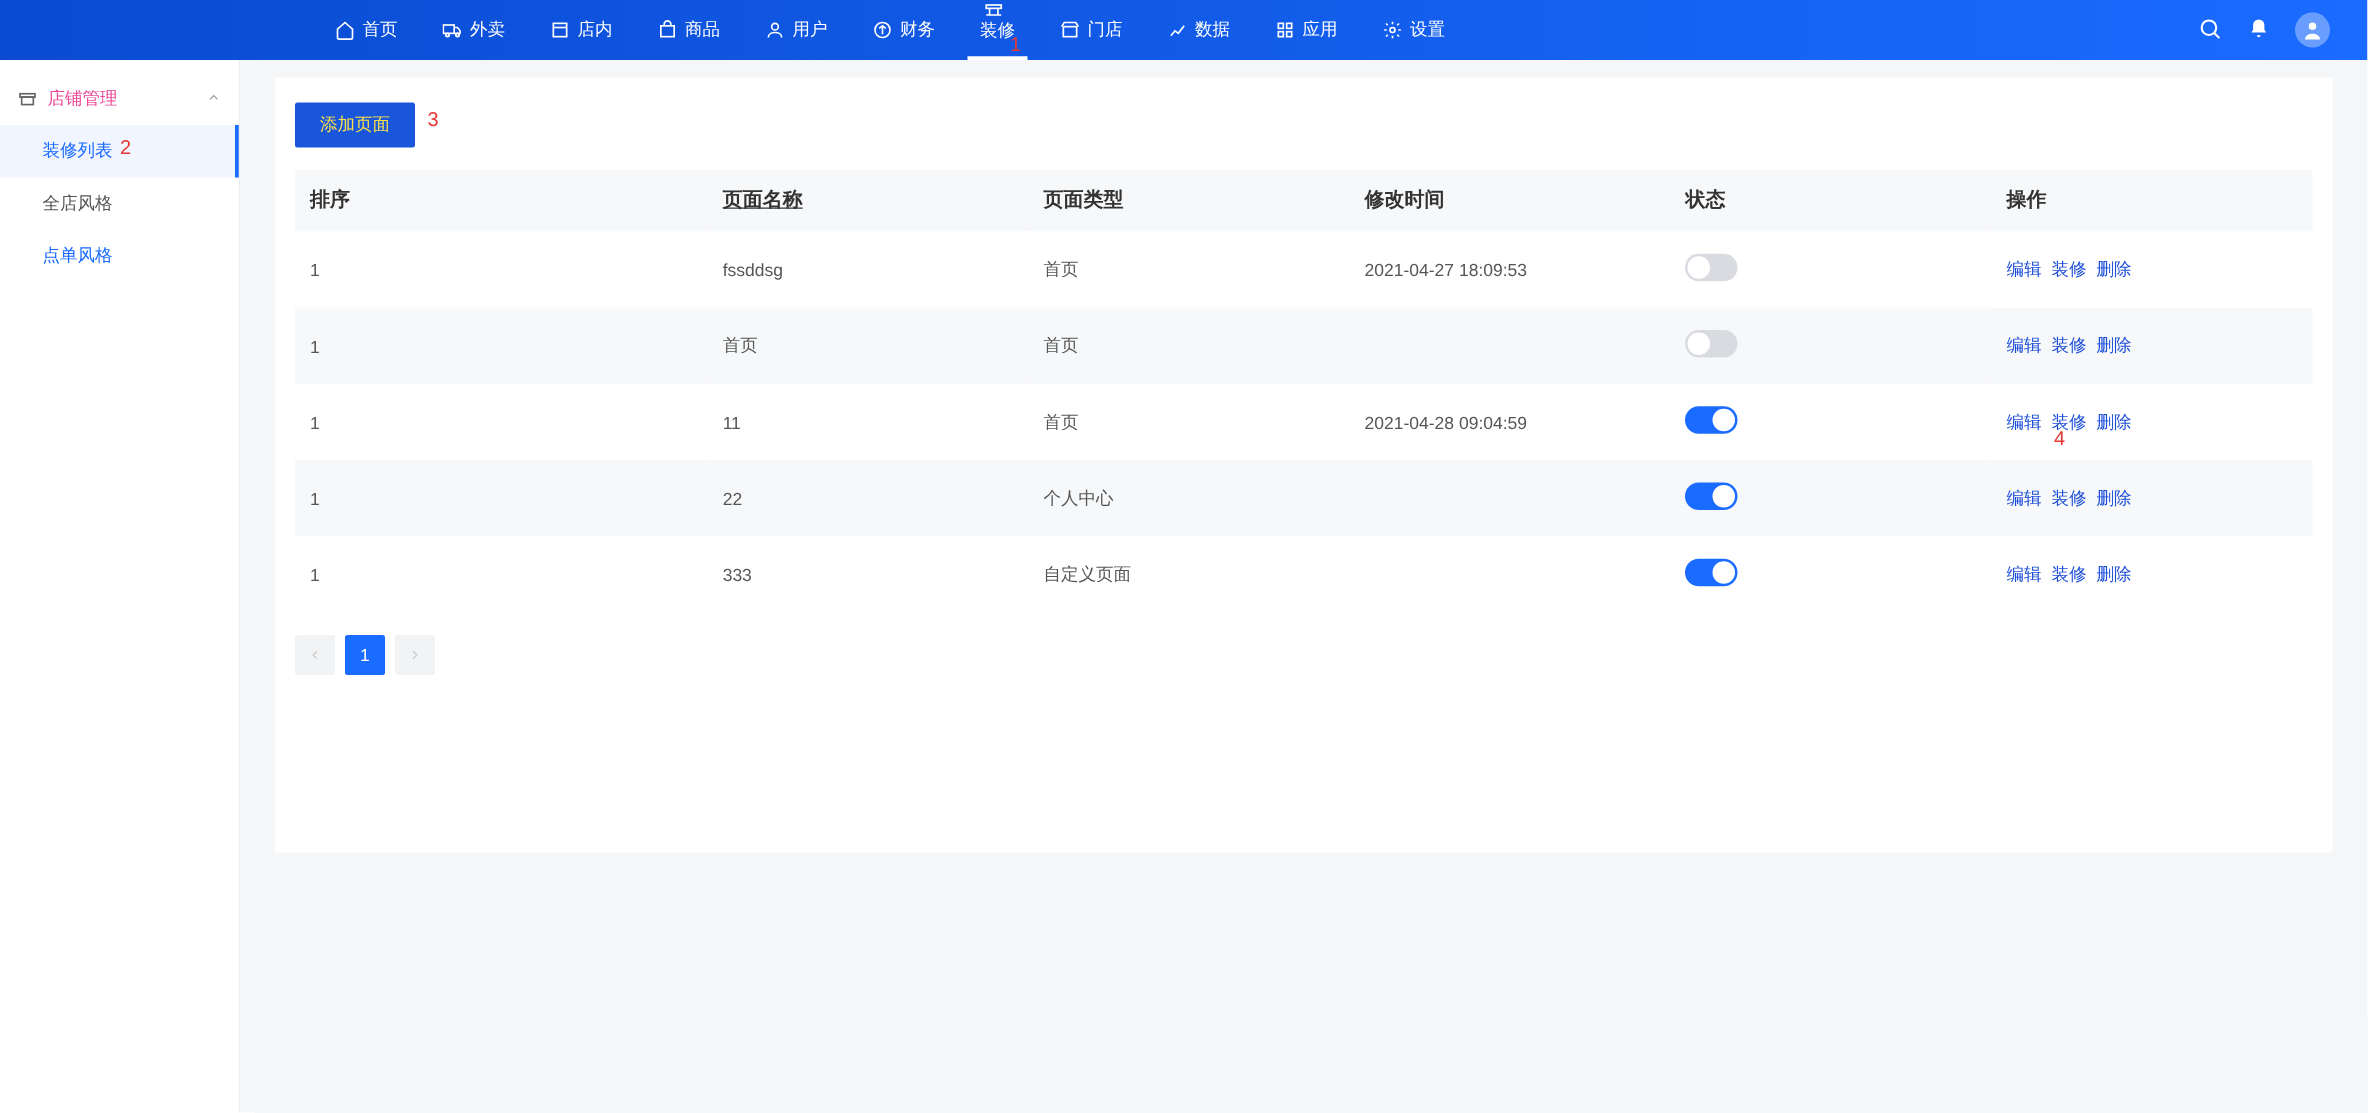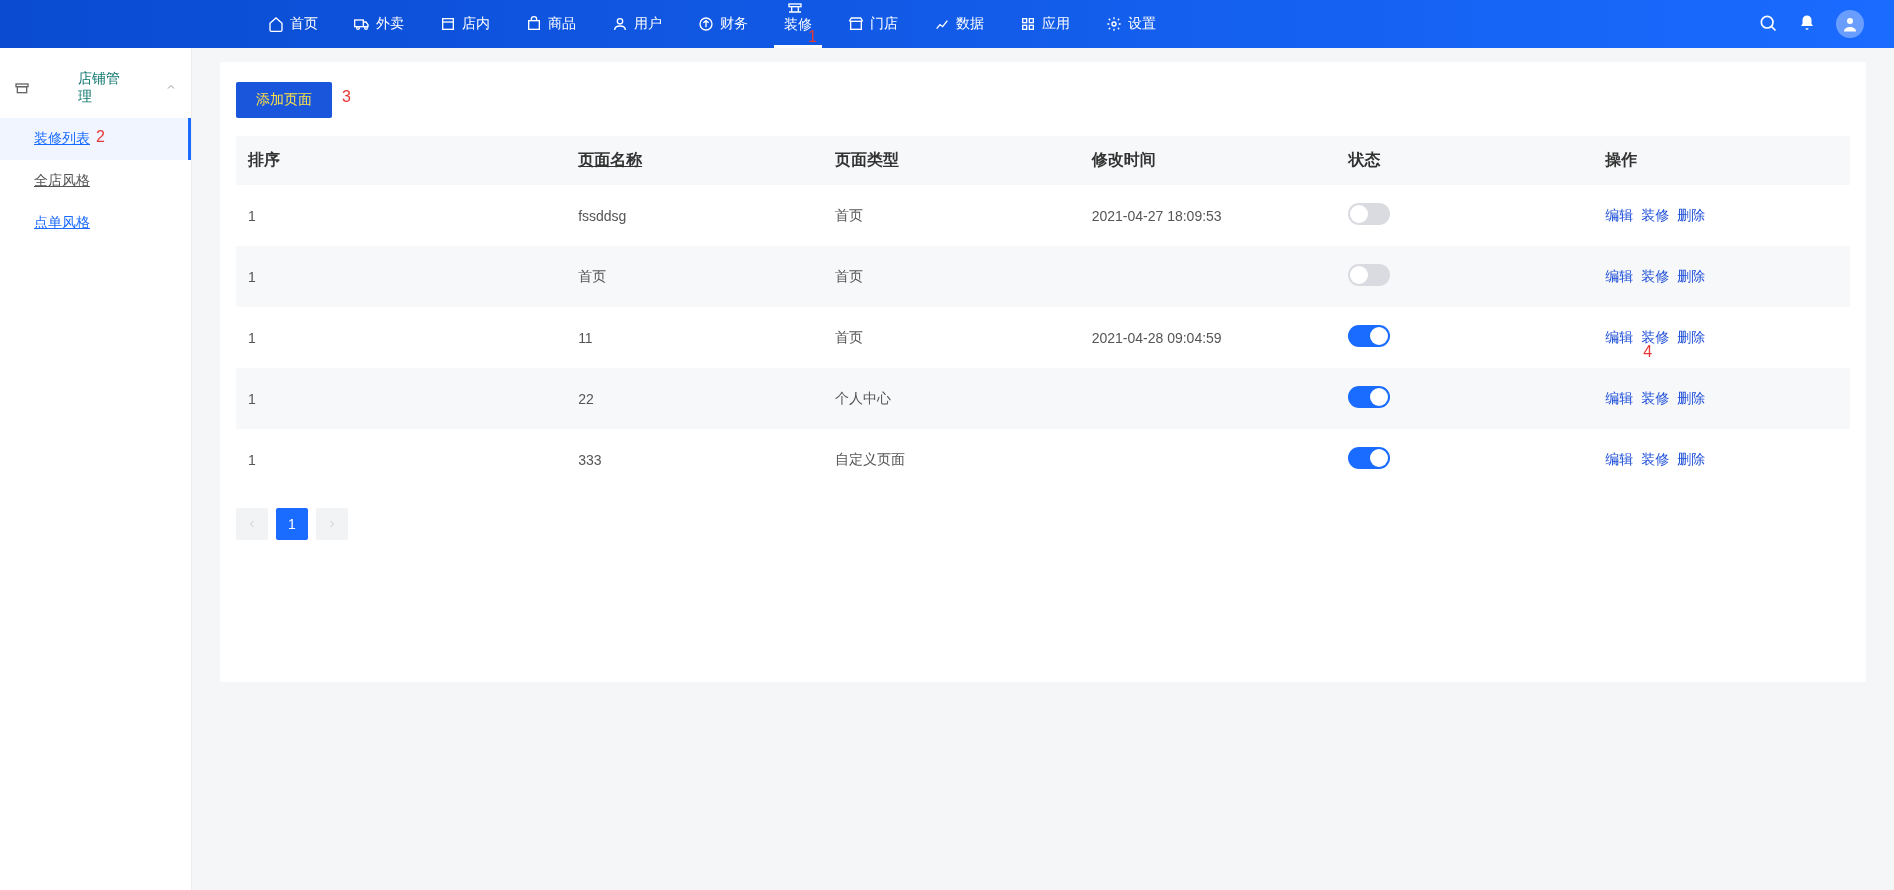--- a/index.html
+++ b/index.html
@@ -61,30 +61,28 @@
     width: 192px;
     background: #fff;
     border-right: 1px solid #eee;
     padding-top: 10px;
     flex-shrink: 0;
   }
   .side-group {
     display: flex; align-items: center;
     padding: 12px 14px;
     cursor: pointer;
-    color: #0f766e;
-    gap: 40px;
+    color: #ec4899;
   }
   .side-group .grp-icon { margin-right: 8px; display: inline-flex; }
   .side-group .chev { margin-left: auto; color: #999; }
   .side-sub {
     padding: 12px 14px 12px 34px;
     cursor: pointer;
     color: #555;
-    text-decoration: underline;
   }
   .side-sub.active {
     background: #f0f5ff;
     color: #1a6bff;
     border-right: 3px solid #1a6bff;
   }
   .side-sub.link { color: #1a6bff; }
   
   .content-area {
     flex: 1;

